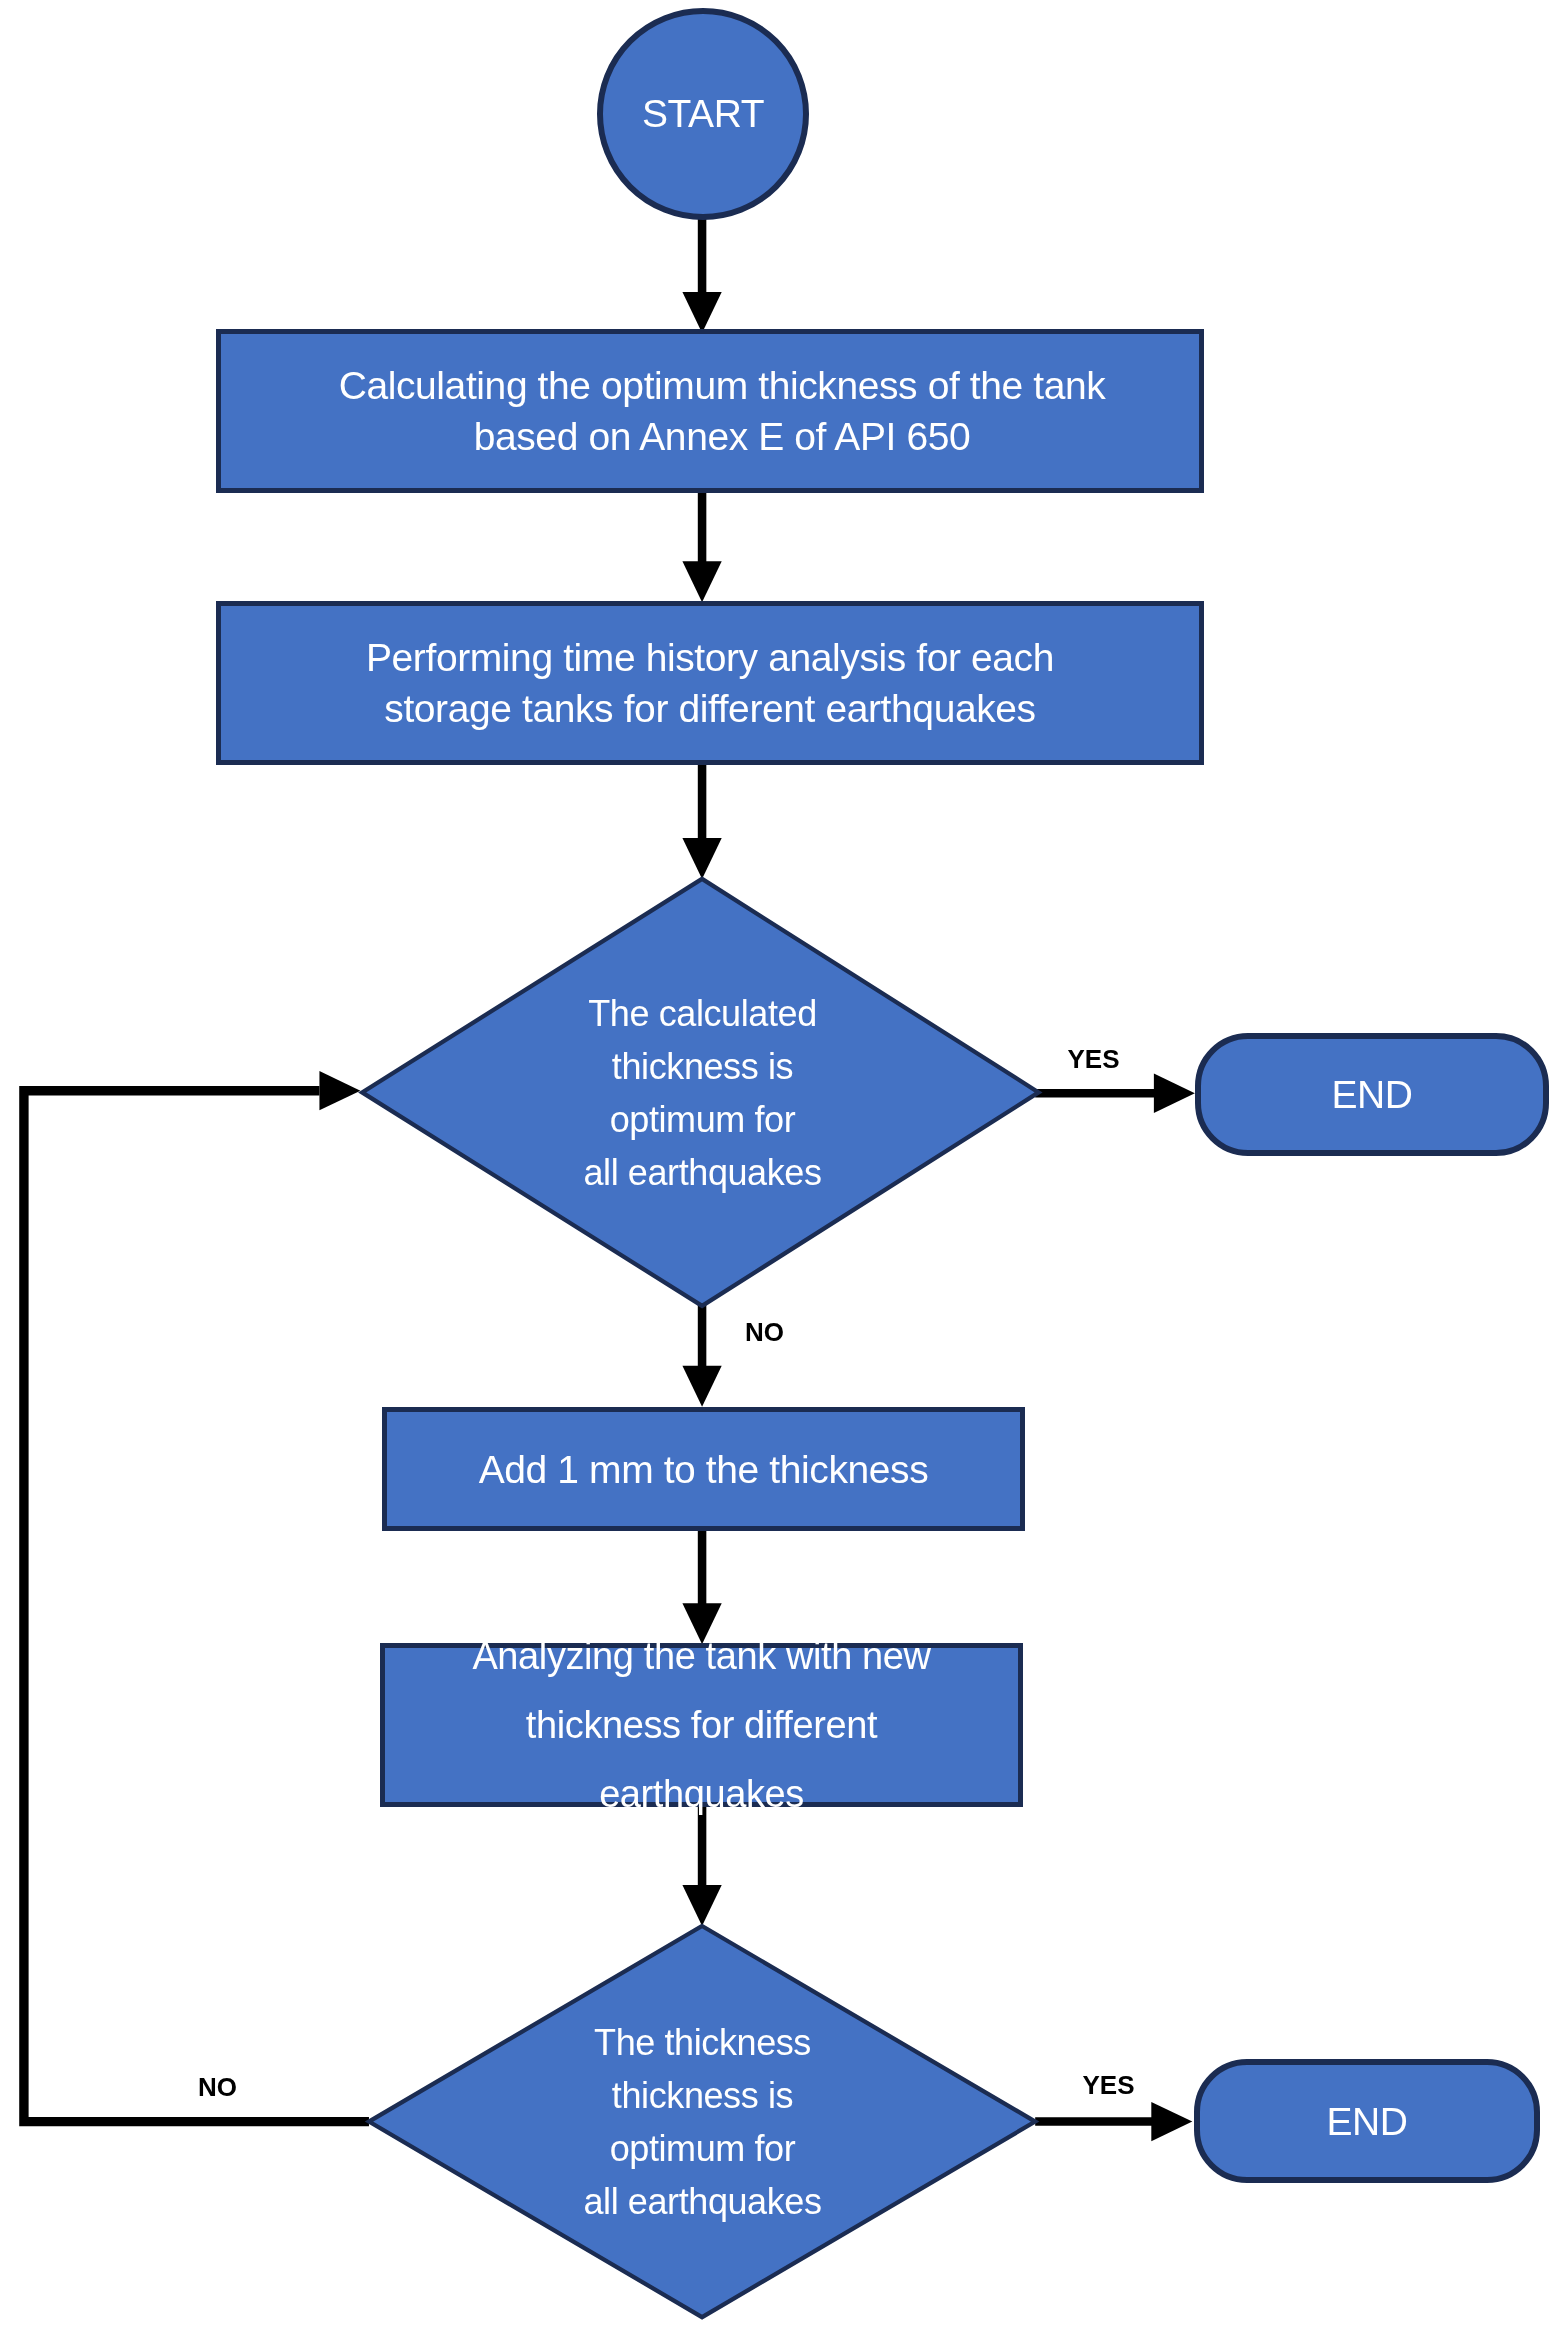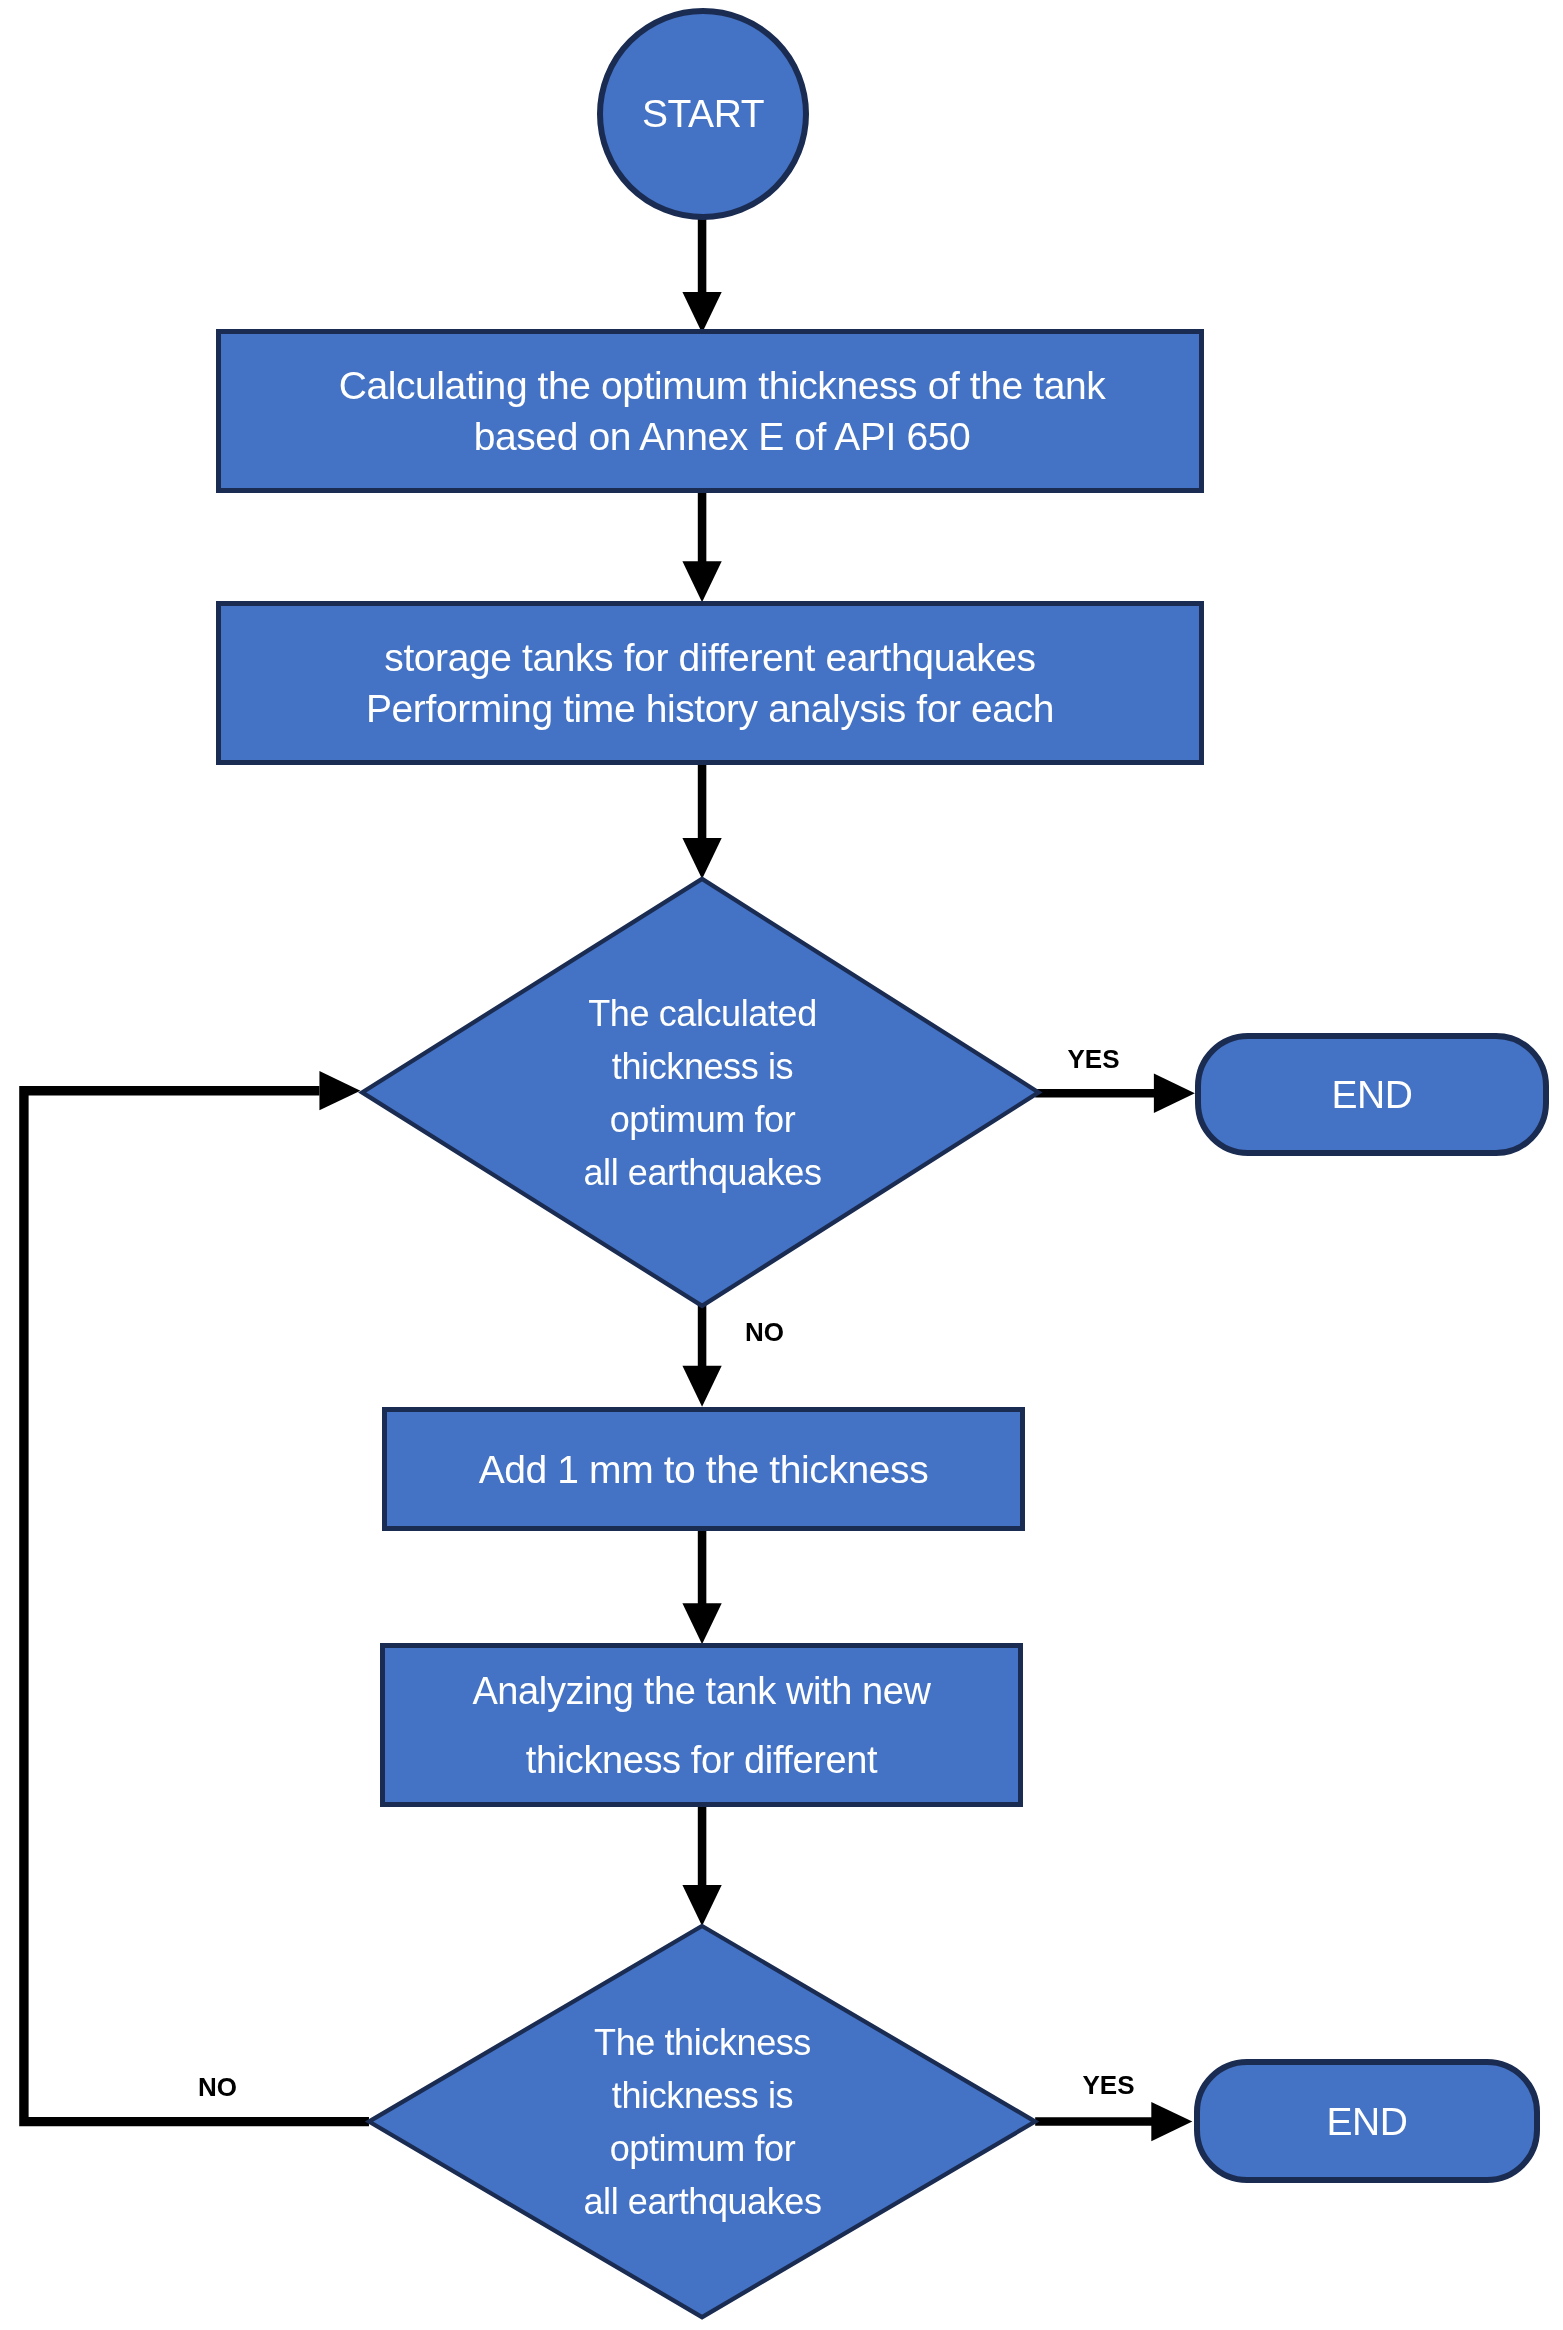--- a/index.html
+++ b/index.html
@@ -97,42 +97,43 @@
   <div class="node circle" style="left:597px;top:7.7px;width:212px;height:212px;border-width:6px;">
     <span>START</span>
   </div>
 
   <div class="node" style="left:216px;top:329px;width:988px;height:164px;padding-left:24px;">
     <span>Calculating the optimum thickness of the tank</span>
     <span>based on Annex E of API 650</span>
   </div>
 
   <div class="node" style="left:216px;top:601px;width:988px;height:164px;">
+    <span>Performing time history analysis for each</span>
     <span>storage tanks for different earthquakes</span>
-    <span>Performing time history analysis for each</span>
   </div>
 
   <div class="diamond-text" style="left:523px;top:987px;width:359px;height:212px;">
     <span>The calculated</span>
     <span>thickness is</span>
     <span>optimum for</span>
     <span>all earthquakes</span>
   </div>
 
   <div class="node terminator" style="left:1195px;top:1033px;width:354px;height:123px;">
     <span>END</span>
   </div>
 
   <div class="node" style="left:382px;top:1407px;width:643px;height:124px;">
     <span>Add 1 mm to the thickness</span>
   </div>
 
   <div class="node" style="left:380px;top:1643px;width:643px;height:164px;font-size:38px;line-height:50px;gap:19px;">
     <span>Analyzing the tank with new</span>
     <span>thickness for different</span>
+    <span>earthquakes</span>
   </div>
 
   <div class="diamond-text" style="left:523px;top:2016px;width:359px;height:212px;">
     <span>The thickness</span>
     <span>thickness is</span>
     <span>optimum for</span>
     <span>all earthquakes</span>
   </div>
 
   <div class="node terminator" style="left:1194px;top:2059px;width:346px;height:124px;">

